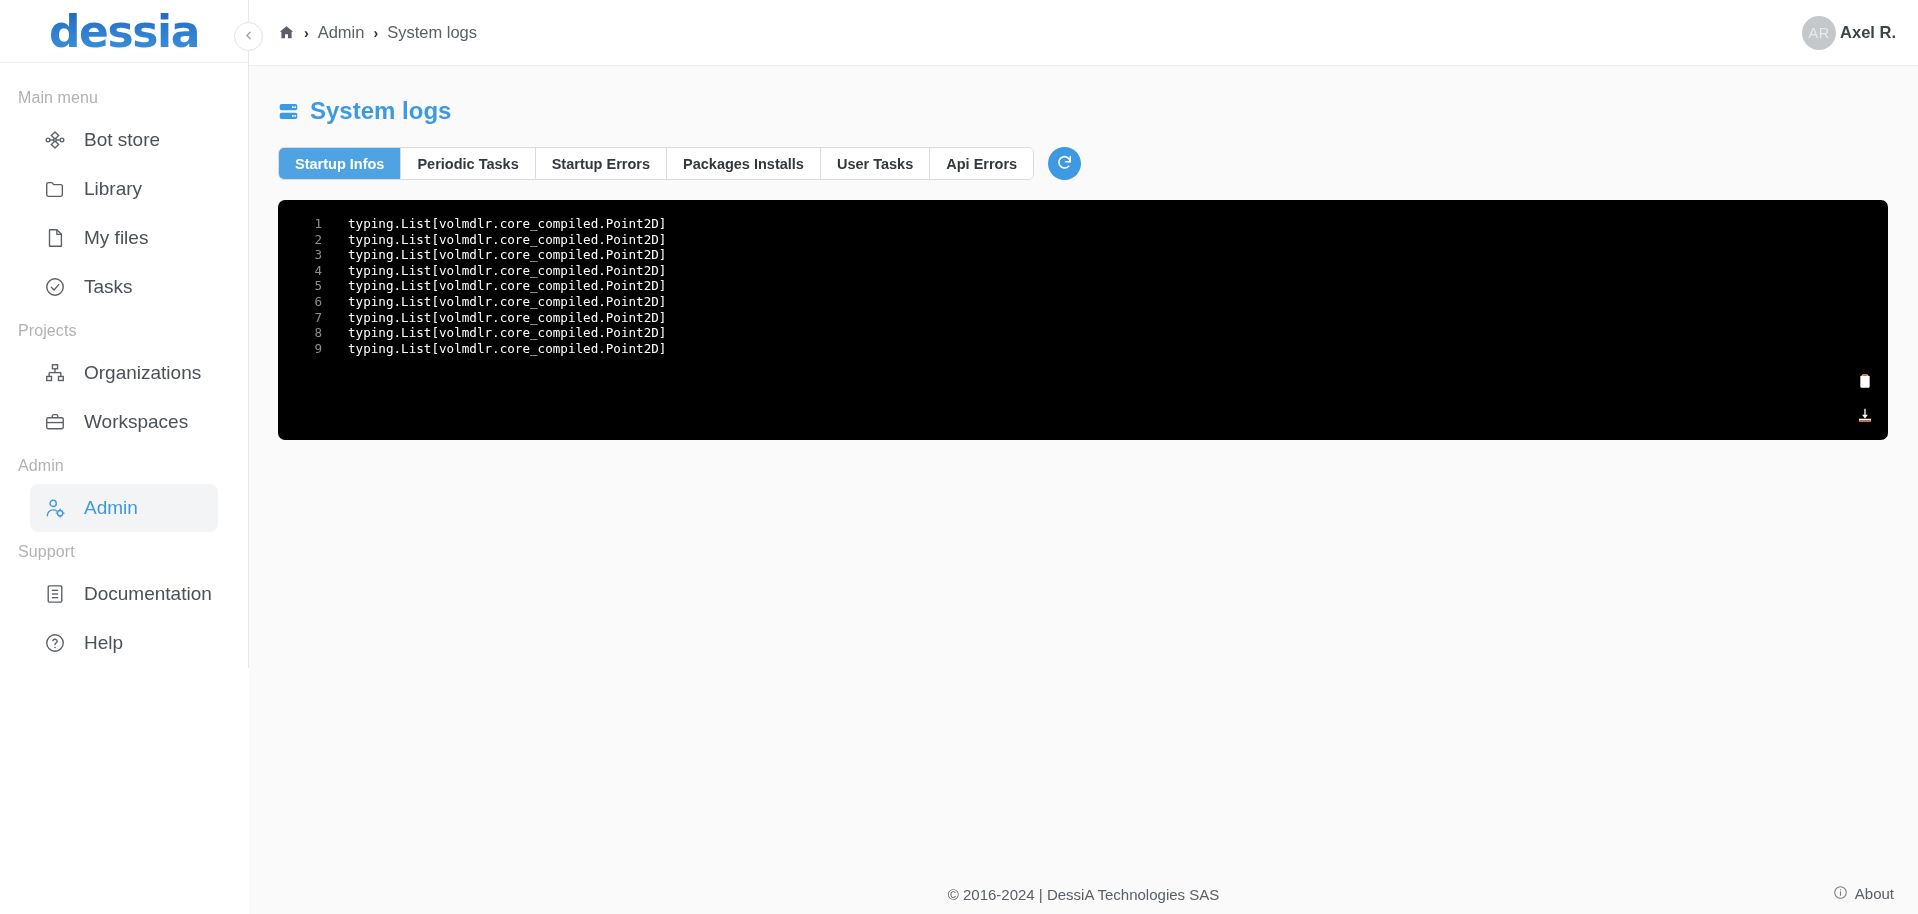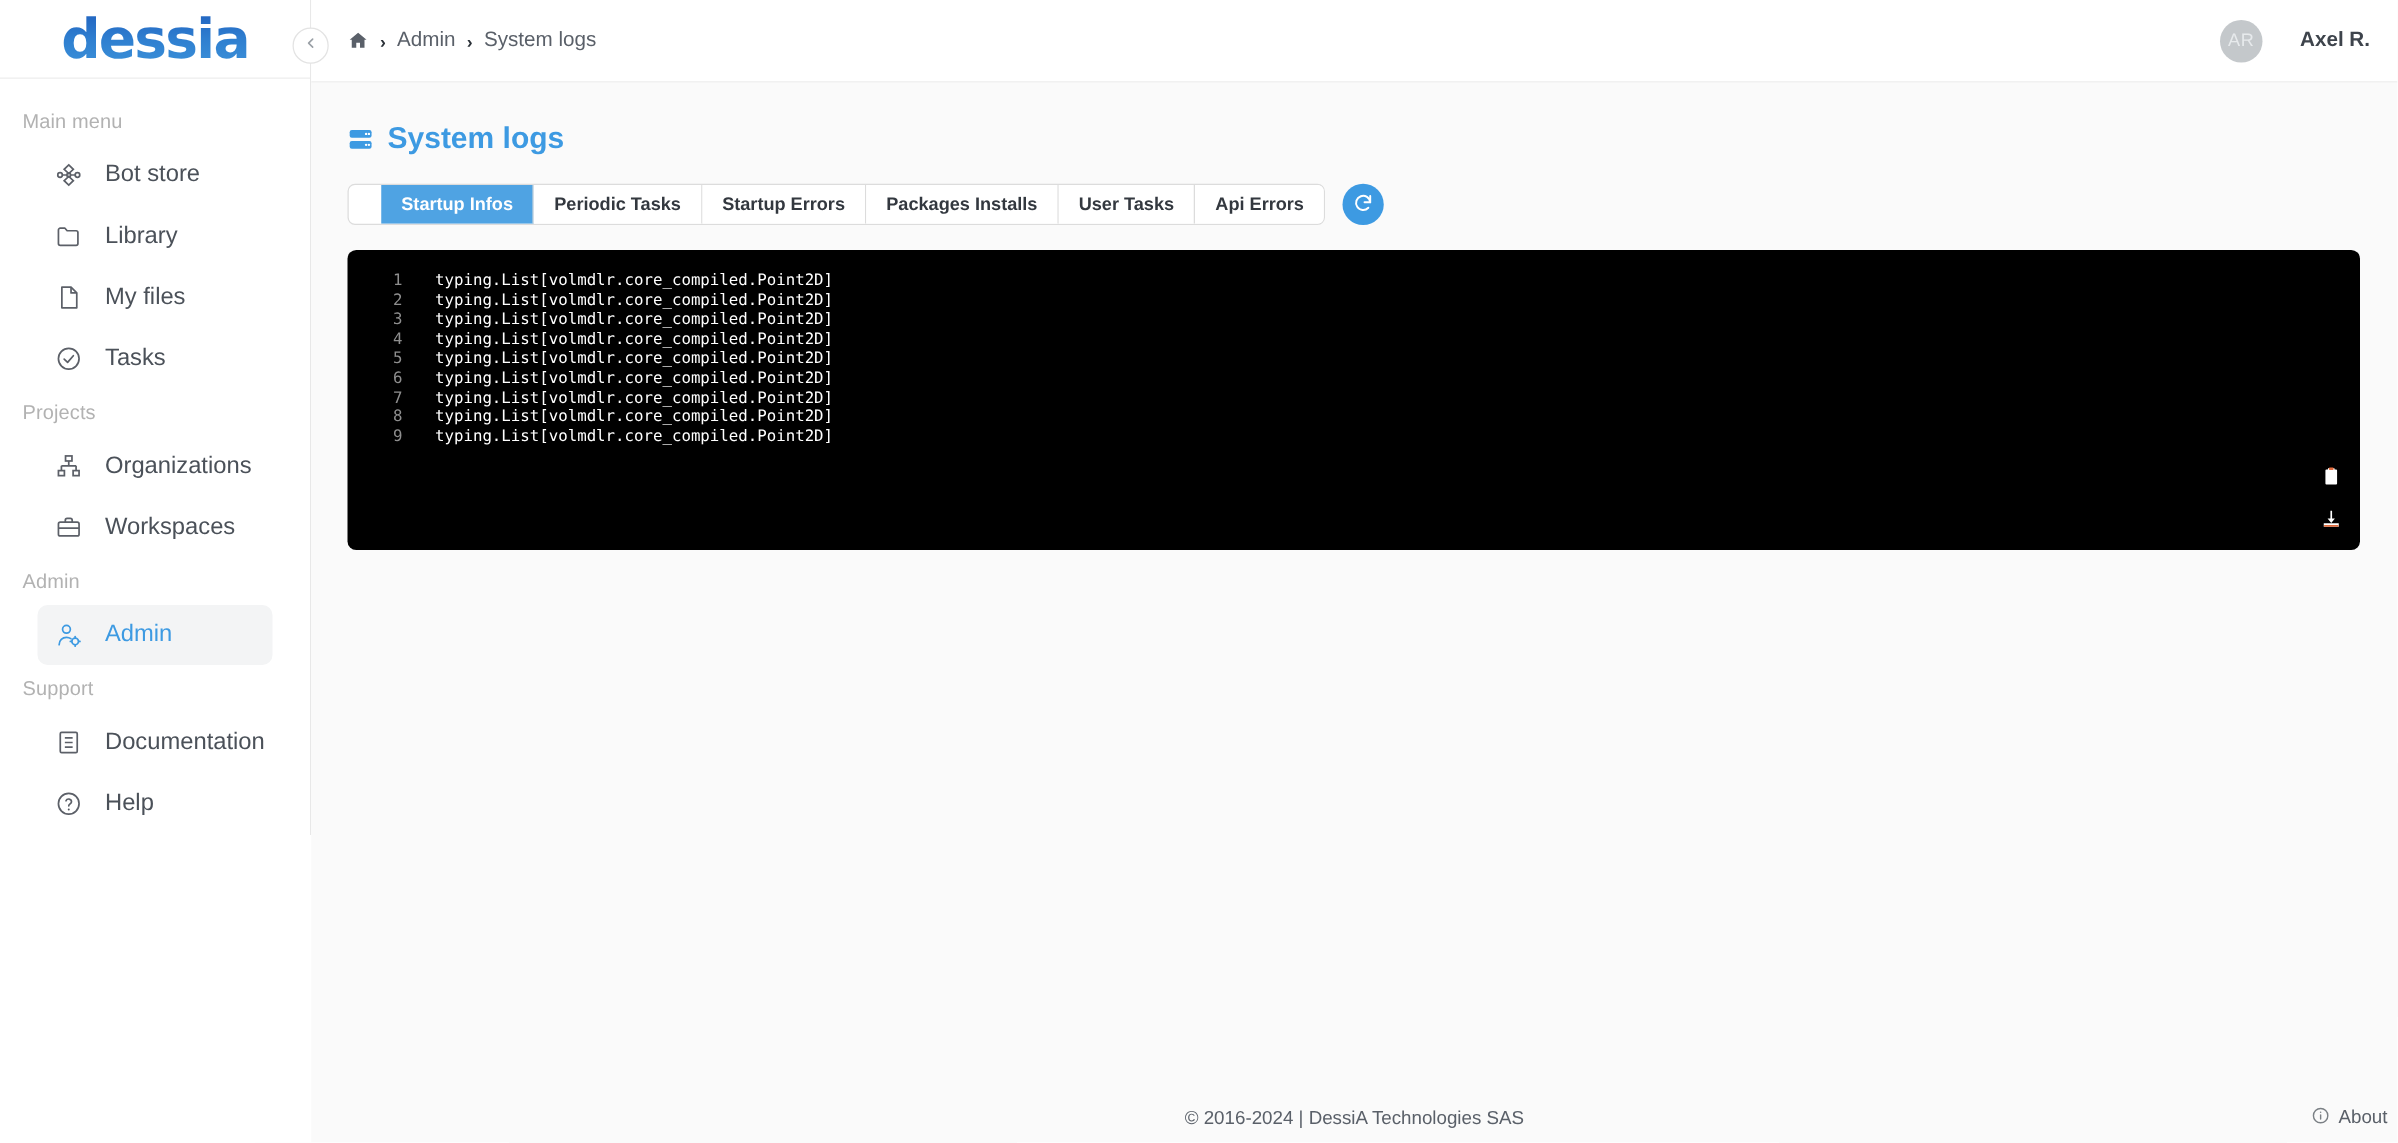--- a/index.html
+++ b/index.html
@@ -92,21 +92,21 @@
     border-bottom: 1px solid #ededed;
     display: flex; align-items: center;
     padding-left: 29px; padding-right: 22px;
     flex: 0 0 66px;
   }
   .breadcrumb { display: flex; align-items: center; gap: 9px; font-size: 16.5px; color: #5a6069; }
   .breadcrumb .home svg { width: 17px; height: 17px; display:block; fill: #5a6069; }
   .breadcrumb .sep { color: #2b3138; font-weight: 700; font-size: 14px; }
   .breadcrumb .crumb { color: #5a6069; cursor: pointer; }
   .topbar-spacer { flex: 1 1 auto; }
-  .user-block { display: flex; align-items: center; gap: 30px; cursor: pointer; }
+  .user-block { display: flex; align-items: center; gap: 4px; cursor: pointer; }
   .avatar {
     width: 34px; height: 34px; border-radius: 50%;
     background: #c4c8cb; color: #e7eaec;
     display: flex; align-items: center; justify-content: center;
     font-size: 14.5px; letter-spacing: .5px;
   }
   .user-name { font-size: 16.5px; color: #3e444c; font-weight: bold; }
 
   
   #page { flex: 1 1 auto; padding: 26px 30px 0 29px; position: relative; overflow: hidden; }
@@ -130,21 +130,21 @@
     display: flex; align-items: center;
     padding: 0 16px;
     font-size: 14.5px; font-weight: 700;
     color: #33383f;
     border-right: 1px solid #dcdcdc;
     cursor: pointer;
     background: #ffffff;
     white-space: nowrap;
   }
   .tab:last-child { border-right: none; }
-  .tab.active { background: #4fa3e3; color: #ffffff; margin-left: 26px; }
+  .tab.active { background: #4fa3e3; color: #ffffff; }
   .refresh-btn {
     width: 33px; height: 33px; border-radius: 50%;
     background: #3d9ae2;
     display: flex; align-items: center; justify-content: center;
     cursor: pointer; border: none;
   }
   .refresh-btn svg { width: 17px; height: 17px; stroke: #ffffff; }
 
   .log-panel {
     position: relative;
@@ -178,21 +178,21 @@
   .log-actions .act { cursor: pointer; width: 18px; height: 18px; display: flex; align-items: center; justify-content: center; }
   .log-actions .act svg { width: 16px; height: 16px; display: block; }
 
   
   #footer {
     position: absolute;
     left: 0; bottom: 0;
     width: 100%;
     height: 40px;
     display: flex; align-items: center;
-    padding: 0 8px 0 0;
+    padding: 0 24px 0 0;
     font-size: 15px;
     color: #5a6069;
   }
   .footer-copy { position: absolute; left: 0; right: 0; text-align: center; }
   .footer-about {
     margin-left: auto;
     display: flex; gap: 7px;
     color: #5a6069; cursor: pointer; z-index: 2;
   }
   .footer-about svg { width: 15px; height: 15px; stroke: #7b8085; }

